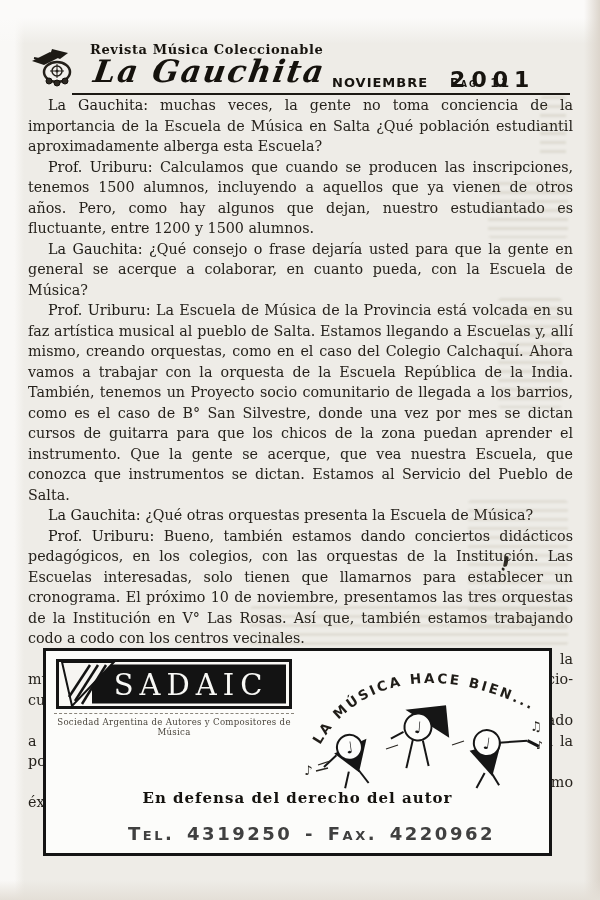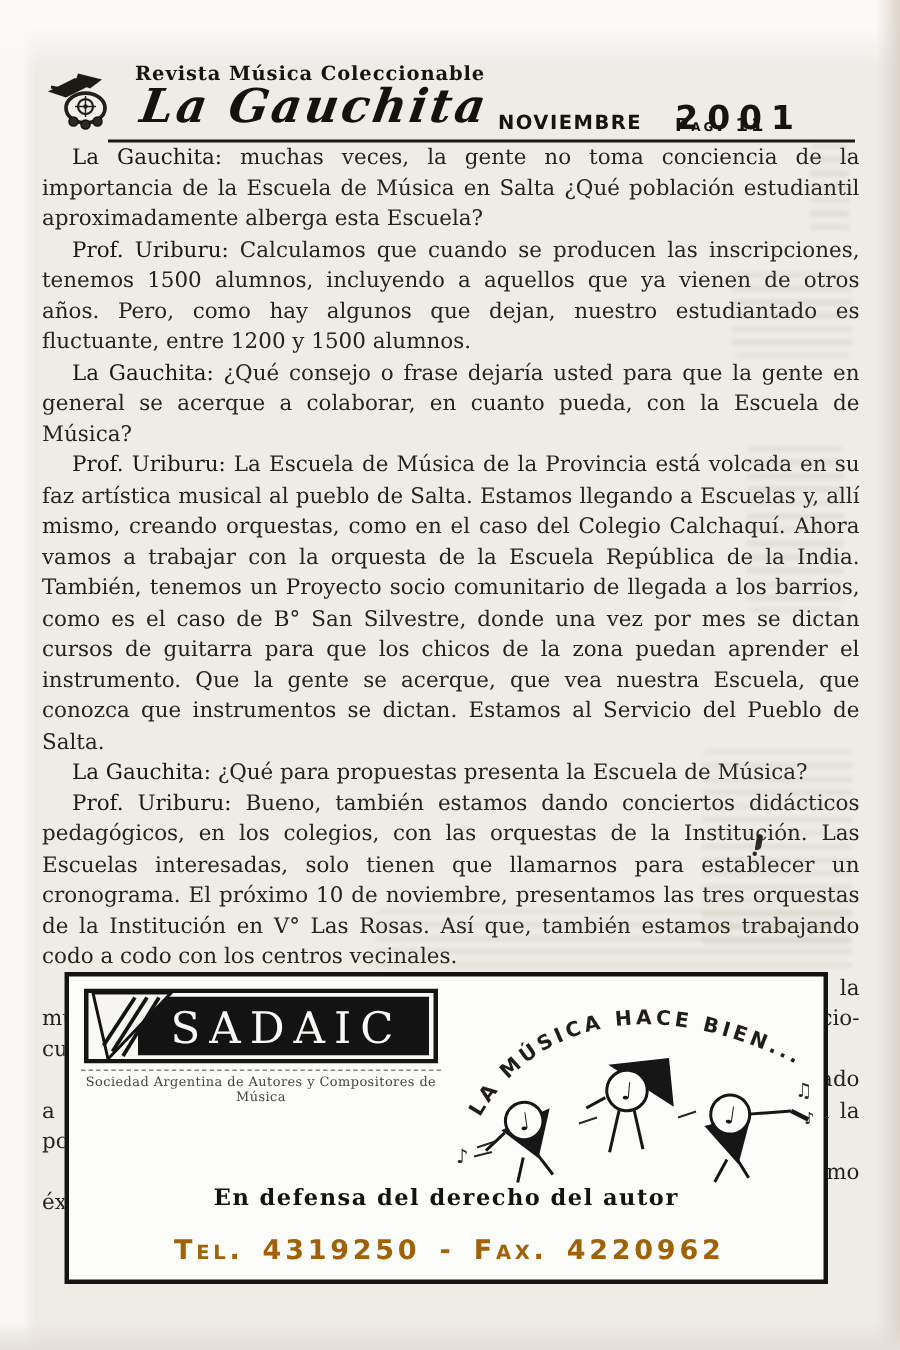--- a/index.html
+++ b/index.html
@@ -50,22 +50,22 @@
   
   .ad-box{position:absolute;left:43px;top:648px;width:503px;height:202px;
     border:3px solid #141414;background:#fcfcfa;}
   .sadaic-logo{position:absolute;left:10px;top:8px;width:240px;height:50px;}
   .sadaic-tagline{position:absolute;left:8px;top:62px;width:240px;text-align:center;
     font-size:8.6px;color:#4b463d;border-top:1px dashed #8a857b;padding-top:3px;
     letter-spacing:.3px;}
   .cartoon{position:absolute;left:248px;top:2px;width:254px;height:140px;}
   .ad-slogan{position:absolute;left:0;width:100%;top:138px;text-align:center;
     font-family:"DejaVu Serif",serif;font-weight:bold;font-size:15px;letter-spacing:1px;color:#15130f;}
-  .ad-contact{position:absolute;left:2px;width:100%;top:172px;text-align:center;
-    font-family:"DejaVu Sans",sans-serif;font-weight:bold;font-size:18px;letter-spacing:2.5px;color:#a16207;}
+  .ad-contact{position:absolute;left:14px;width:100%;top:172px;text-align:center;
+    font-family:"DejaVu Sans",sans-serif;font-weight:bold;font-size:18px;letter-spacing:2.5px;color:#404040;}
   .ad-contact span{margin:0 2px;}
 </style>
 </head>
 <body>
 
 <div class="page">
 
   <div class="edge-left"></div>
   <div class="edge-top"></div>
   <div class="edge-right"></div>
@@ -98,21 +98,21 @@
       <span>11</span>
     </div>
     <div class="header-rule"></div>
   </div>
 
   <div class="article">
     <p><span class="speaker">La Gauchita:</span> <span>muchas veces, la gente no toma conciencia de la importancia de la Escuela de Música en Salta ¿Qué población estudiantil aproximadamente alberga esta Escuela?</span></p>
     <p><span class="speaker">Prof. Uriburu:</span> <span>Calculamos que cuando se producen las inscripciones, tenemos 1500 alumnos, incluyendo a aquellos que ya vienen de otros años. Pero, como hay algunos que dejan, nuestro estudiantado es fluctuante, entre 1200 y 1500 alumnos.</span></p>
     <p><span class="speaker">La Gauchita:</span> <span>¿Qué consejo o frase dejaría usted para que la gente en general se acerque a colaborar, en cuanto pueda, con la Escuela de Música?</span></p>
     <p><span class="speaker">Prof. Uriburu:</span> <span>La Escuela de Música de la Provincia está volcada en su faz artística musical al pueblo de Salta. Estamos llegando a Escuelas y, allí mismo, creando orquestas, como en el caso del Colegio Calchaquí. Ahora vamos a trabajar con la orquesta de la Escuela República de la India. También, tenemos un Proyecto socio comunitario de llegada a los barrios, como es el caso de B° San Silvestre, donde una vez por mes se dictan cursos de guitarra para que los chicos de la zona puedan aprender el instrumento. Que la gente se acerque, que vea nuestra Escuela, que conozca que instrumentos se dictan. Estamos al Servicio del Pueblo de Salta.</span></p>
-    <p><span class="speaker">La Gauchita:</span> <span>¿Qué para propuestas presenta la Escuela de Música?</span></p>
+    <p><span class="speaker">La Gauchita:</span> <span>¿Qué otras orquestas presenta la Escuela de Música?</span></p>
     <p><span class="speaker">Prof. Uriburu:</span> <span>Bueno, también estamos dando conciertos didácticos pedagógicos, en los colegios, con las orquestas de la Institución. Las Escuelas interesadas, solo tienen que llamarnos para establecer un cronograma. El próximo 10 de noviembre, presentamos las tres orquestas de la Institución en V° Las Rosas. Así que, también estamos trabajando codo a codo con los centros vecinales.</span></p>
     <p><span class="speaker">La Gauchita:</span> <span>Esta iniciativa habla muy bien de la Institución y la muestra vinculada con el medio, respondiendo a las necesidades socio-culturales actuales.</span></p>
     <p><span class="speaker">Prof. Uriburu:</span> <span>El arte no puede estar aislado. Tiene que estar vinculado a las redes solidarias. Esto implica que nuestra vocación sea llegar a la población en su totalidad</span></p>
     <p><span class="speaker">La Gauchita:</span> <span>Lo felicito por su emprendimiento y le deseo muchísimo éxito.</span></p>
     <p><span class="speaker">Prof. Uriburu:</span> <span>Muchísimas gracias.</span></p>
   </div>
 
   <div class="ink-speck"></div>
 
   <div class="ghost" style="left:488px;top:182px;width:80px;height:56px;"></div>

